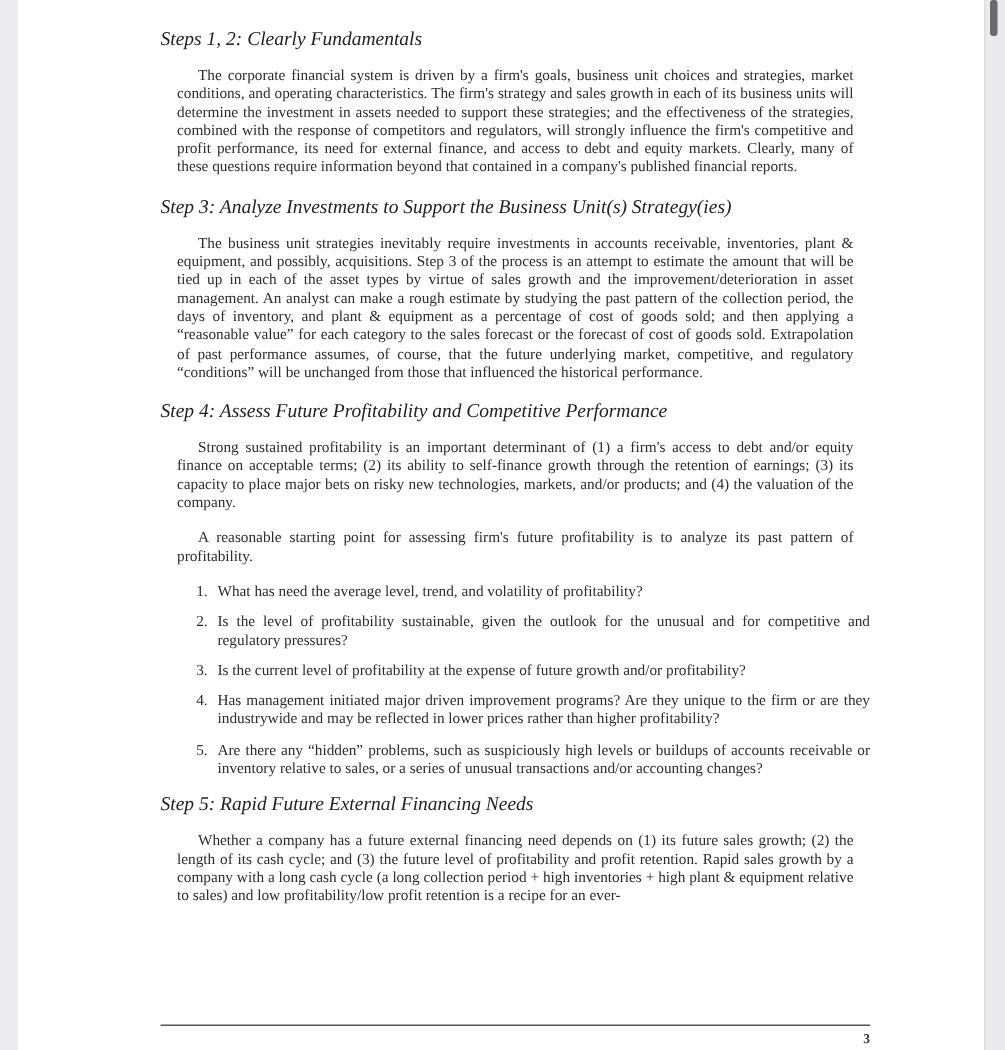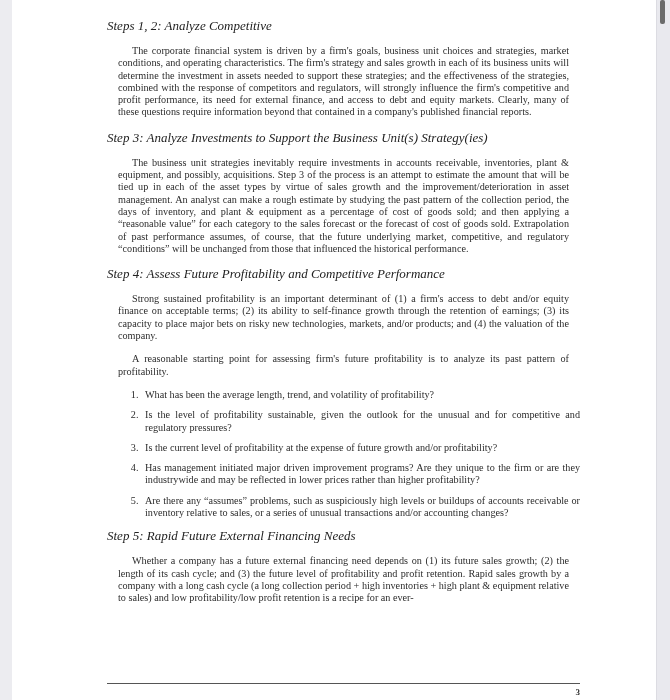--- a/index.html
+++ b/index.html
@@ -51,39 +51,39 @@
 </head>
 <body>
 
 <div class="page"></div>
 <div class="scrollbar-track"></div>
 <div class="scrollbar-thumb"></div>
 
 <div class="content">
 
   <div class="section">
-    <h2>Steps 1, 2: Analyze Competitive</h2>
+    <h2>Steps 1, 2: Clearly Fundamentals</h2>
     <p>The corporate financial system is driven by a firm's goals, business unit choices and strategies, market conditions, and operating characteristics. The firm's strategy and sales growth in each of its business units will determine the investment in assets needed to support these strategies; and the effectiveness of the strategies, combined with the response of competitors and regulators, will strongly influence the firm's competitive and profit performance, its need for external finance, and access to debt and equity markets. Clearly, many of these questions require information beyond that contained in a company's published financial reports.</p>
   </div>
 
   <div class="section">
     <h2>Step 3:  Analyze Investments to Support the Business Unit(s) Strategy(ies)</h2>
     <p>The business unit strategies inevitably require investments in accounts receivable, inventories, plant &amp; equipment, and possibly, acquisitions. Step 3 of the process is an attempt to estimate the amount that will be tied up in each of the asset types by virtue of sales growth and the improvement/deterioration in asset management. An analyst can make a rough estimate by studying the past pattern of the collection period, the days of inventory, and plant &amp; equipment as a percentage of cost of goods sold; and then applying a “reasonable value” for each category to the sales forecast or the forecast of cost of goods sold. Extrapolation of past performance assumes, of course, that the future underlying market, competitive, and regulatory “conditions” will be unchanged from those that influenced the historical performance.</p>
   </div>
 
   <div class="section">
     <h2>Step 4:  Assess Future Profitability and Competitive Performance</h2>
     <p>Strong sustained profitability is an important determinant of (1) a firm's access to debt and/or equity finance on acceptable terms; (2) its ability to self-finance growth through the retention of earnings; (3) its capacity to place major bets on risky new technologies, markets, and/or products; and (4) the valuation of the company.</p>
     <p class="para-gap">A reasonable starting point for assessing firm's future profitability is to analyze its past pattern of profitability.</p>
     <ol>
-      <li>What has been the average length, trend, and volatility of profitability?</li>
+      <li>What has need the average level, trend, and volatility of profitability?</li>
       <li>Is the level of profitability sustainable, given the outlook for the unusual and for competitive and regulatory pressures?</li>
       <li>Is the current level of profitability at the expense of future growth and/or profitability?</li>
       <li>Has management initiated major driven improvement programs? Are they unique to the firm or are they industrywide and may be reflected in lower prices rather than higher profitability?</li>
-      <li>Are there any “assumes” problems, such as suspiciously high levels or buildups of accounts receivable or inventory relative to sales, or a series of unusual transactions and/or accounting changes?</li>
+      <li>Are there any “hidden” problems, such as suspiciously high levels or buildups of accounts receivable or inventory relative to sales, or a series of unusual transactions and/or accounting changes?</li>
     </ol>
   </div>
 
   <div class="section">
     <h2>Step 5:  Rapid Future External Financing Needs</h2>
     <p>Whether a company has a future external financing need depends on (1) its future sales growth; (2) the length of its cash cycle; and (3) the future level of profitability and profit retention. Rapid sales growth by a company with a long cash cycle (a long collection period + high inventories + high plant &amp; equipment relative to sales) and low profitability/low profit retention is a recipe for an ever-</p>
   </div>
 
 </div>
 

